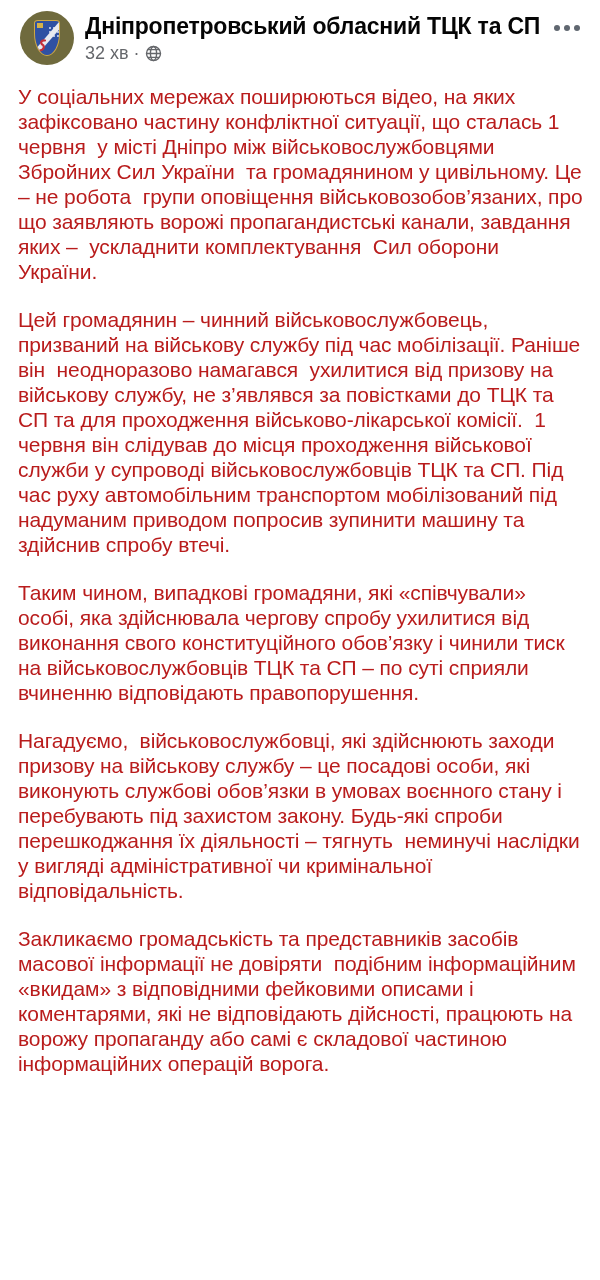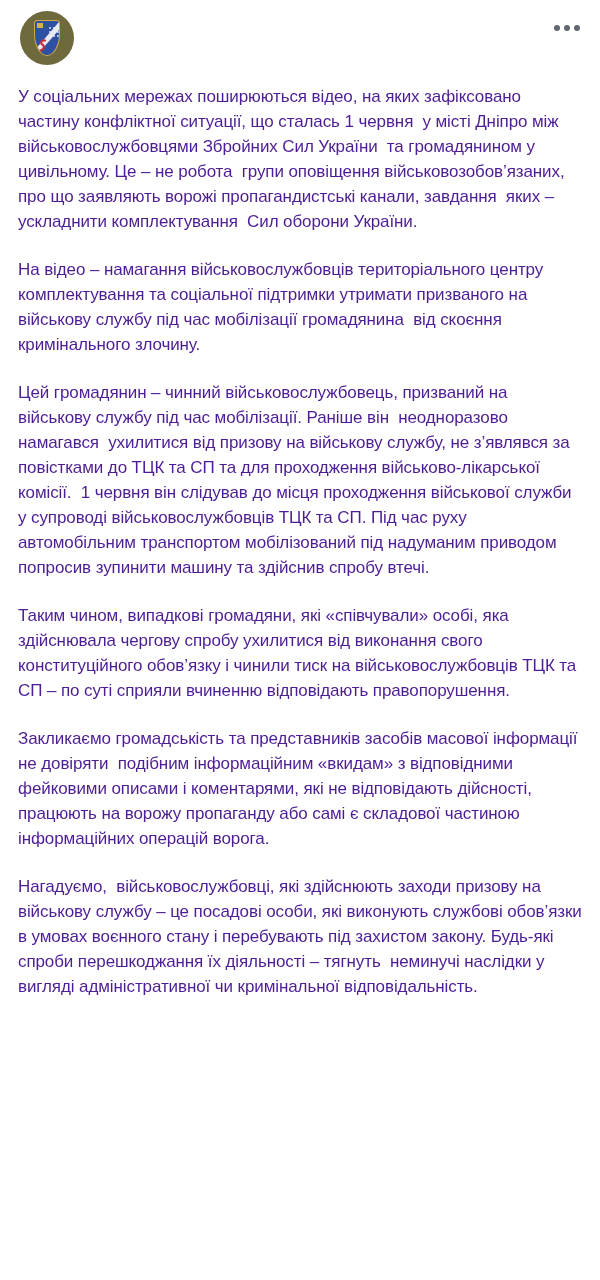--- a/index.html
+++ b/index.html
@@ -47,53 +47,66 @@
   .meta .time { cursor: pointer; }
   .menu {
     margin-left: auto; display: flex; gap: 4px; padding: 14px 4px 10px 10px;
     cursor: pointer; align-items: center;
   }
   .mdot { width: 6px; height: 6px; border-radius: 50%; background: #606770; }
   
   .post-body { padding: 19px 17px 0 18px; }
   .post-body p {
     margin: 0 0 23px 0;
-    font-size: 17px; line-height: 25px; letter-spacing: -0.1px;
-    color: #4c1d95; white-space: pre-wrap;
+    font-size: 21px; line-height: 25px; letter-spacing: -0.1px;
+    color: #b91c1c; white-space: pre-wrap;
   }
 </style>
 </head>
 <body>
 
 <div class="screen">
 
   <header class="post-header">
 
     <div class="avatar">
       <div class="shield">
         <div class="canton"></div>
         <div class="stardots"></div>
         <div class="stripe"></div>
         <svg class="serpent" width="9" height="13" viewBox="0 0 9 13">
           <path d="M7 1.5 C2.5 1 2.5 4.5 4.5 5.7 C6.5 7 6.5 10.5 2 11.5" stroke="#c62f39" stroke-width="2.2" fill="none" stroke-linecap="round"></path>
         </svg>
       </div>
     </div>
 
+    <div class="head-text">
+      <div class="page-name">Дніпропетровський обласний ТЦК та СП</div>
+      <div class="meta">
+        <span class="time">32 хв</span>
+        <span class="sep">·</span>
+        <svg width="17" height="17" viewBox="0 0 16 16">
+          <g fill="none" stroke="#65676b" stroke-width="1.3">
+            <circle cx="8" cy="8" r="6.6"></circle>
+            <ellipse cx="8" cy="8" rx="2.9" ry="6.6"></ellipse>
+            <path d="M1.5 8 H14.5 M2.4 4.4 H13.6 M2.4 11.6 H13.6"></path>
+          </g>
+        </svg>
+      </div>
+    </div>
 
     <div class="menu">
       <span class="mdot"></span>
       <span class="mdot"></span>
       <span class="mdot"></span>
     </div>
 
   </header>
 
   <article class="post-body">
     <p>У соціальних мережах поширюються відео, на яких зафіксовано частину конфліктної ситуації, що сталась 1 червня  у місті Дніпро між військовослужбовцями Збройних Сил України  та громадянином у цивільному. Це – не робота  групи оповіщення військовозобов’язаних, про що заявляють ворожі пропагандистські канали, завдання  яких –  ускладнити комплектування  Сил оборони України.</p>
-    <p>На відео – намагання військовослужбовців територіального центру комплектування та соціальної підтримки утримати призваного на військову службу під час мобілізації громадянина  від скоєння кримінального злочину.</p>
     <p>Цей громадянин – чинний військовослужбовець, призваний на військову службу під час мобілізації. Раніше він  неодноразово намагався  ухилитися від призову на військову службу, не з’являвся за повістками до ТЦК та СП та для проходження військово-лікарської комісії.  1 червня він слідував до місця проходження військової служби у супроводі військовослужбовців ТЦК та СП. Під час руху автомобільним транспортом мобілізований під надуманим приводом попросив зупинити машину та здійснив спробу втечі.</p>
     <p>Таким чином, випадкові громадяни, які «співчували» особі, яка здійснювала чергову спробу ухилитися від виконання свого конституційного обов’язку і чинили тиск на військовослужбовців ТЦК та СП – по суті сприяли вчиненню відповідають правопорушення.</p>
+    <p>Нагадуємо,  військовослужбовці, які здійснюють заходи призову на військову службу – це посадові особи, які виконують службові обов’язки в умовах воєнного стану і перебувають під захистом закону. Будь-які спроби перешкоджання їх діяльності – тягнуть  неминучі наслідки у вигляді адміністративної чи кримінальної відповідальність.</p>
     <p>Закликаємо громадськість та представників засобів масової інформації не довіряти  подібним інформаційним «вкидам» з відповідними фейковими описами і коментарями, які не відповідають дійсності, працюють на ворожу пропаганду або самі є складової частиною інформаційних операцій ворога.</p>
-    <p>Нагадуємо,  військовослужбовці, які здійснюють заходи призову на військову службу – це посадові особи, які виконують службові обов’язки в умовах воєнного стану і перебувають під захистом закону. Будь-які спроби перешкоджання їх діяльності – тягнуть  неминучі наслідки у вигляді адміністративної чи кримінальної відповідальність.</p>
   </article>
 
 </div>
 
 </body></html>

